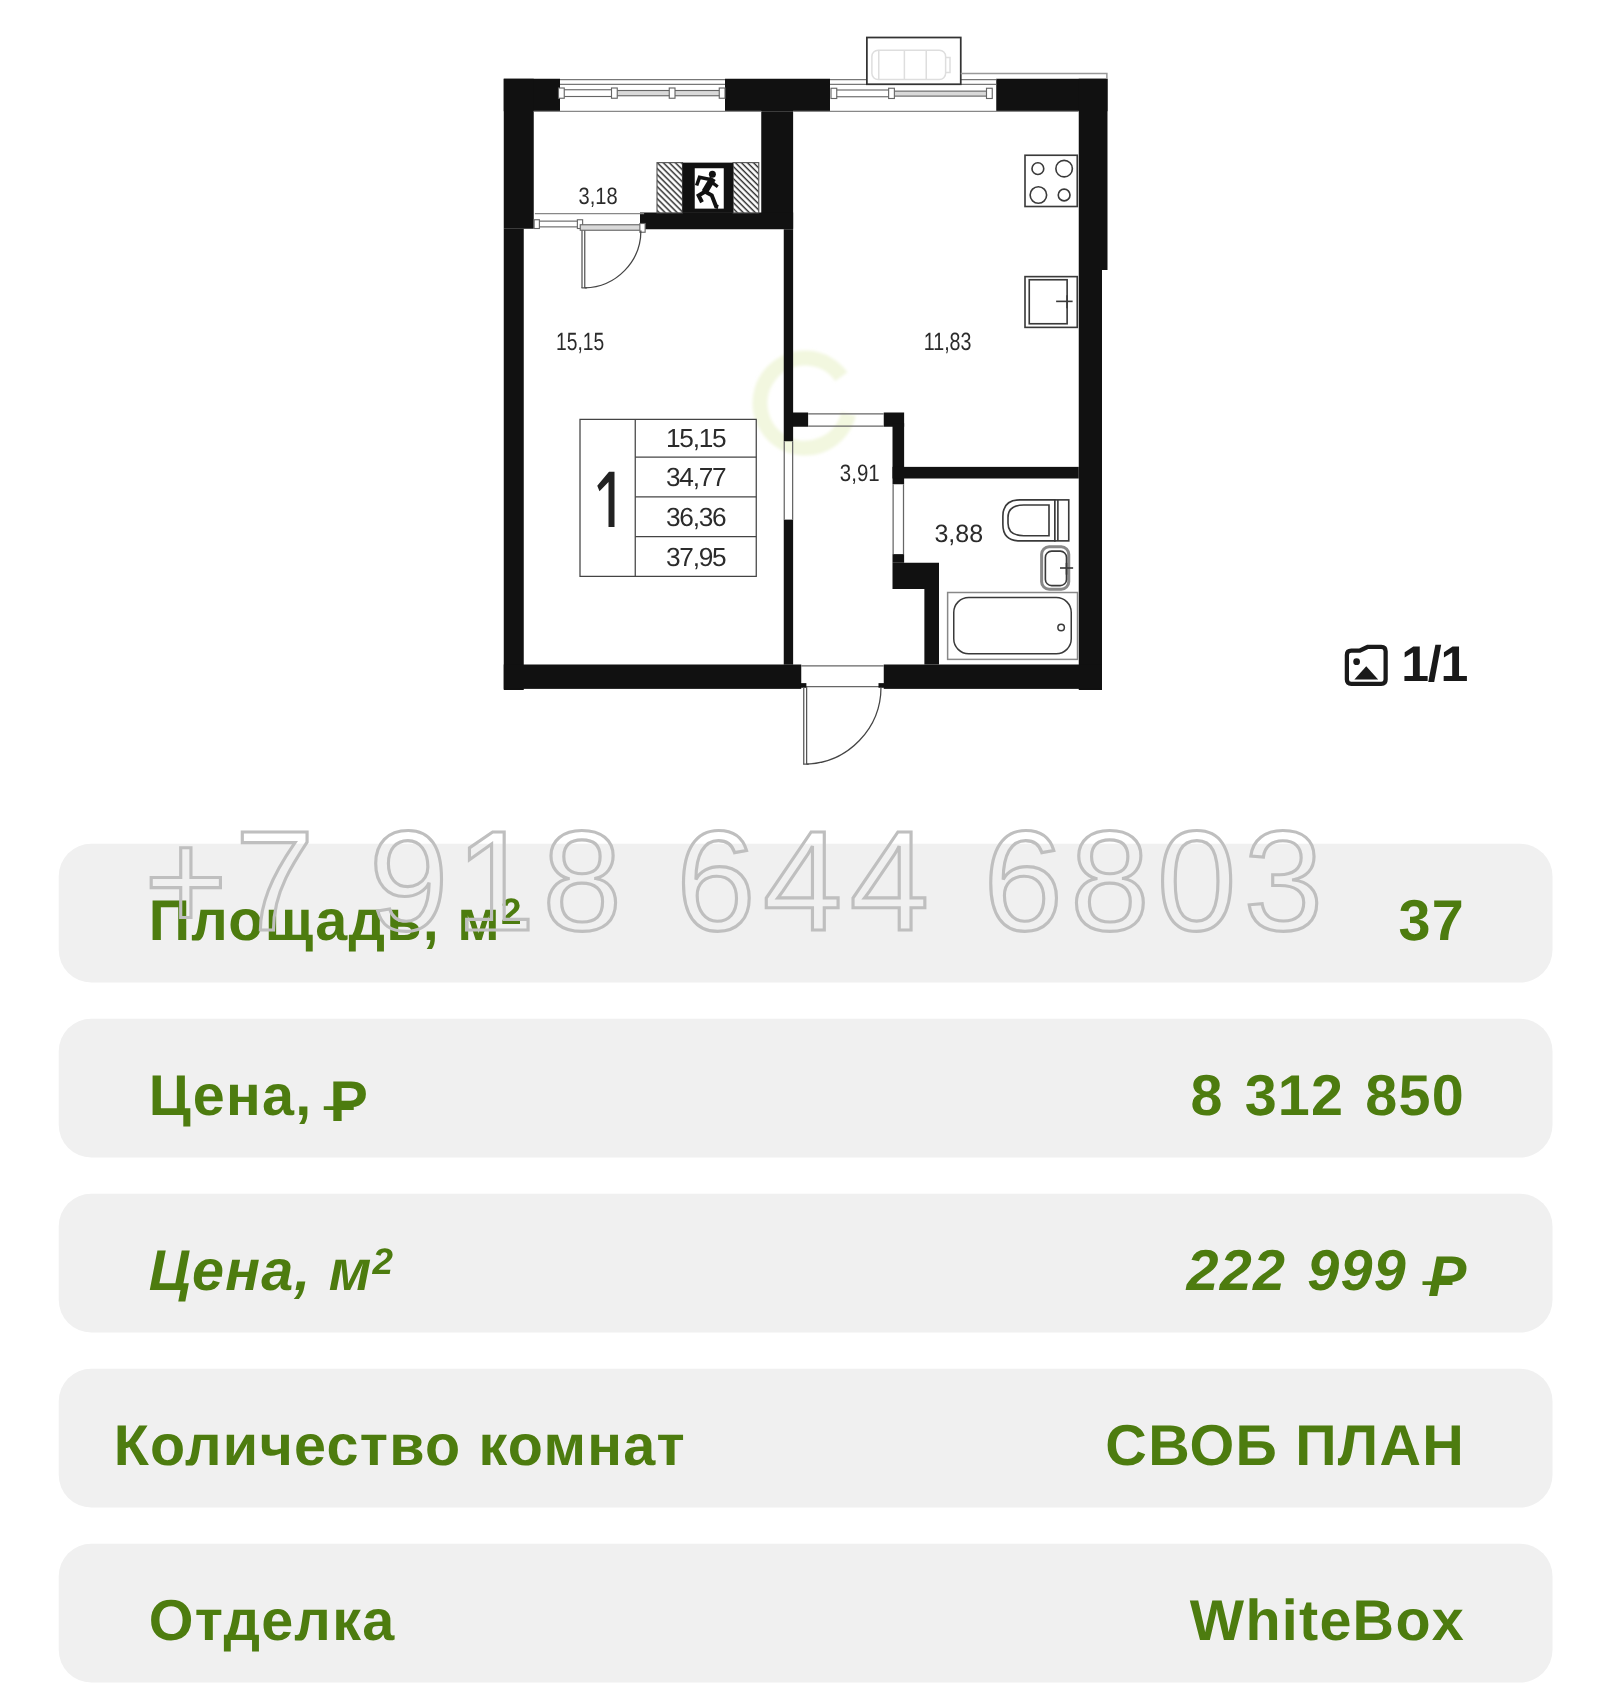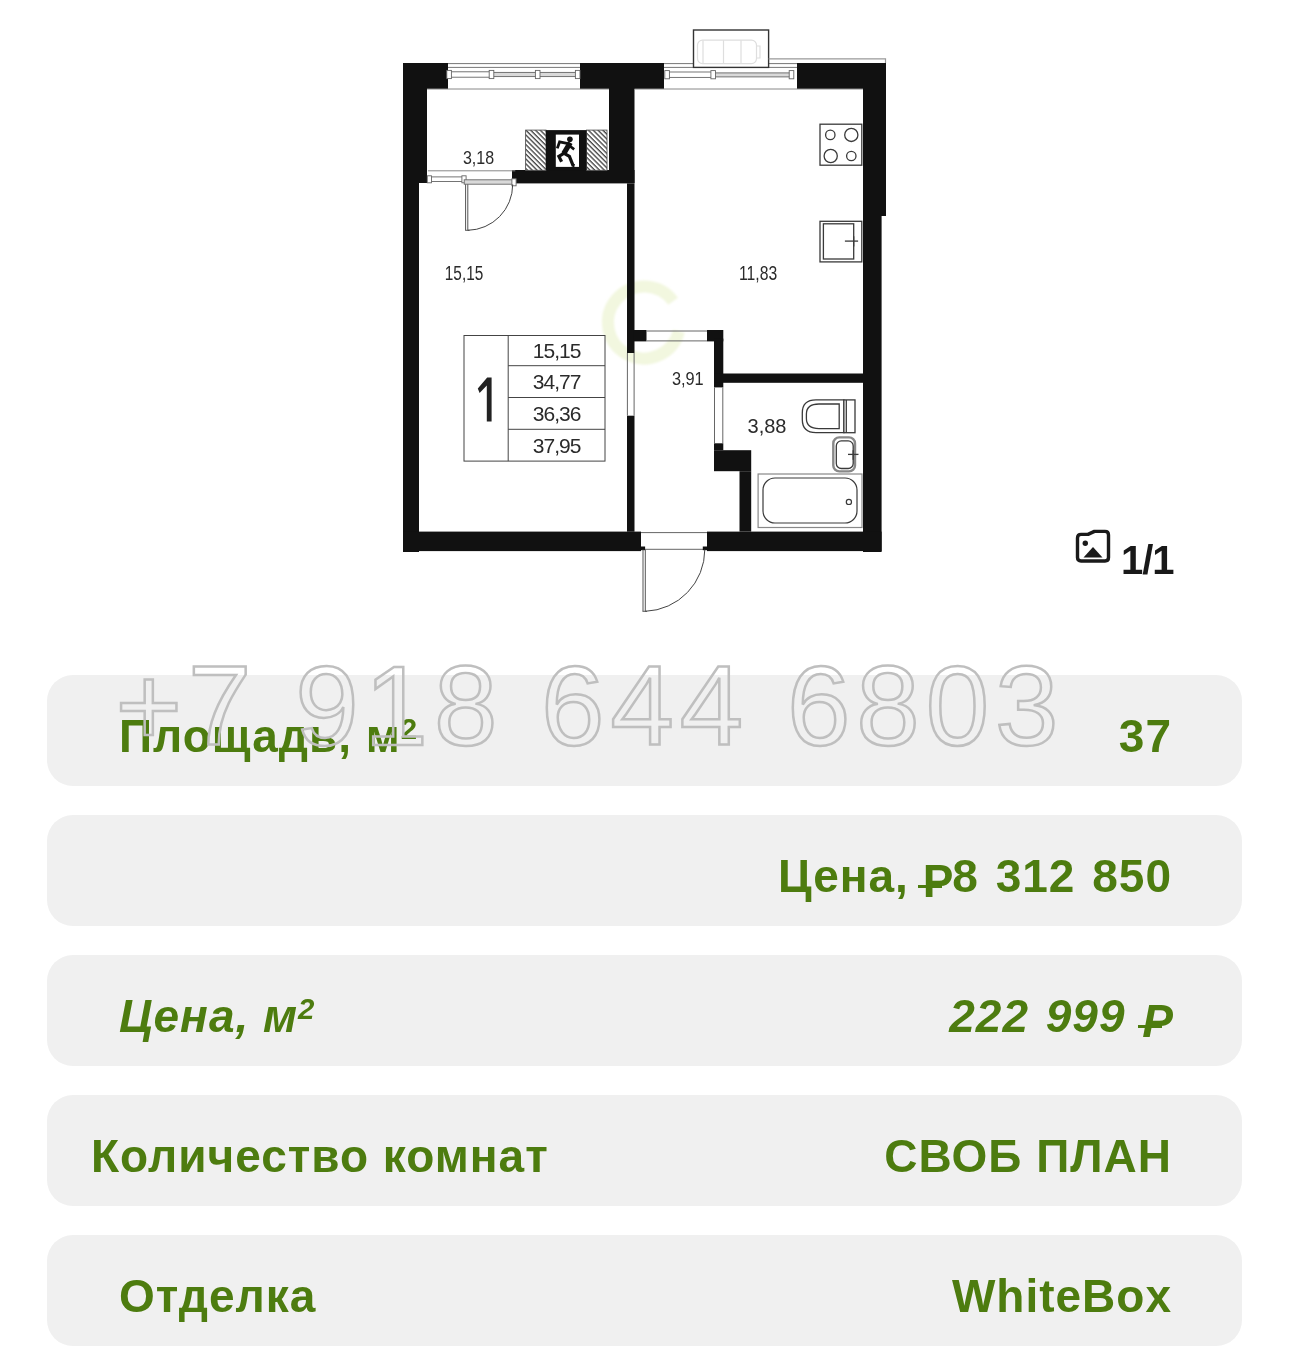--- a/index.html
+++ b/index.html
@@ -8,21 +8,21 @@
     font-family:"Liberation Sans",sans-serif;
     background:#ffffff;
   }
   .plan{position:absolute;left:0;top:0;}
   .wm{
     position:absolute;left:0;top:649px;width:1180px;text-align:center;
     font-size:114px;line-height:114px;letter-spacing:6px;font-weight:400;
     color:transparent;-webkit-text-stroke:2.5px #bfbfbf;white-space:nowrap;z-index:5;
   }
   .counter{position:absolute;left:1074px;top:508px;display:flex;align-items:center;}
-  .counter .num{font-size:40px;font-weight:700;color:#191919;letter-spacing:-1px;margin-left:7px;position:relative;top:2px;margin-top:28px;}
+  .counter .num{font-size:40px;font-weight:700;color:#191919;letter-spacing:-1px;margin-left:7px;position:relative;top:2px;}
   .row{
     position:absolute;left:47px;width:1195px;height:111px;border-radius:26px;
     background:#f0f0f0;display:flex;align-items:center;justify-content:space-between;
     padding:0 72px;box-sizing:border-box;
     font-size:46px;font-weight:700;color:#4d7c0f;letter-spacing:1px;
   }
   .row .val{word-spacing:3px;}
   .row span:last-child{margin-right:-2px;}
   .row span{transform:translateY(5px);display:inline-block;white-space:nowrap;}
   sup.s2{font-size:0.64em;position:relative;top:-0.44em;vertical-align:baseline;}
@@ -267,21 +267,21 @@
     <path d="M9.5 33.5 L19 23 L28.5 33.5 Z" fill="#1a1a1a"></path>
   </svg>
   <span class="num">1/1</span>
 </div>
 
 <div class="row" style="top:675px;">
     <span>Площадь, м<sup class="s2">2</sup></span>
     <span>37</span>
   </div>
 
-<div class="row" style="top:815px;justify-content:flex-end;">
+<div class="row" style="top:815px;">
     <span>Цена, <span class="rub">Р</span></span>
     <span class="val">8 312 850</span>
   </div>
 
 <div class="row" style="top:955px;font-style:italic;">
     <span>Цена, м<sup class="s2">2</sup></span>
     <span class="val">222 999 <span class="rub">Р</span></span>
   </div>
 
 <div class="row" style="top:1095px;padding-left:44px;">

